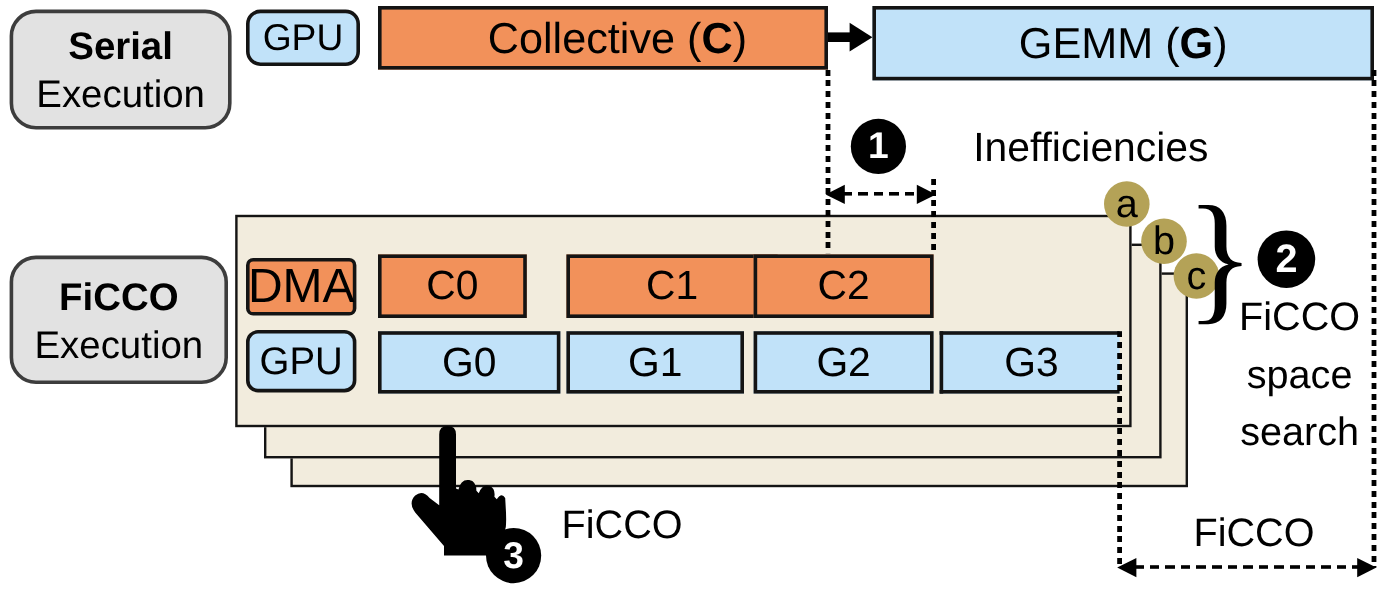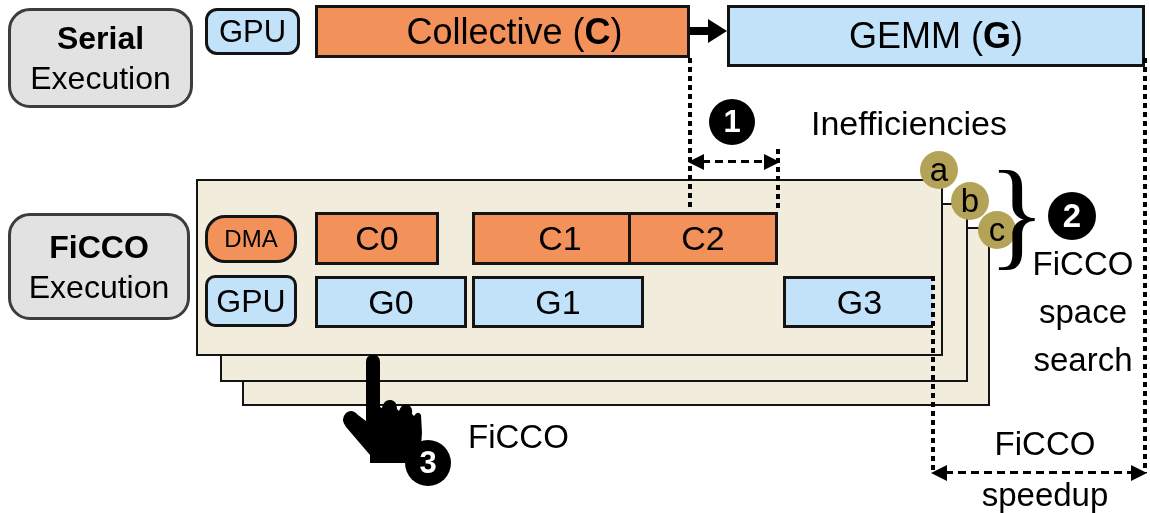--- a/index.html
+++ b/index.html
@@ -68,42 +68,45 @@
   <div class="abs badge" style="left:709px;top:99px;width:46px;height:46px;">
     <span>1</span>
   </div>
   <div class="abs lbl" style="left:763px;top:100px;height:46px;line-height:46px;font-size:34px;margin-left:48px;">Inefficiencies</div>
 
   <div class="abs graybox" style="left:8px;top:213px;width:182px;height:107px;">
     <div class="t1">FiCCO</div>
     <div class="t2">Execution</div>
   </div>
 
-  <div class="abs box orange pill" style="left:205px;top:215px;width:92px;height:48px;border-radius:20px;font-size:24px;">
+  <div class="abs box orange pill" style="left:205px;top:215px;width:92px;height:48px;border-radius:6px;font-size:40px;">
     <span>DMA</span>
   </div>
   <div class="abs box blue pill" style="left:205px;top:275px;width:92px;height:52px;border-radius:10px;font-size:32px;">
     <span>GPU</span>
   </div>
 
   <div class="abs box orange" style="left:315px;top:212px;width:124px;height:53px;">
     <span>C0</span>
   </div>
   <div class="abs box orange" style="left:472px;top:212px;width:176px;height:53px;">
     <span>C1</span>
   </div>
   <div class="abs box orange" style="left:628px;top:212px;width:150px;height:53px;">
     <span>C2</span>
   </div>
 
   <div class="abs box blue" style="left:315px;top:276px;width:152px;height:52px;">
     <span>G0</span>
   </div>
-  <div class="abs box blue" style="left:472px;top:276px;width:172px;height:52px;">
+  <div class="abs box blue" style="left:472px;top:276px;width:148px;height:52px;">
     <span>G1</span>
+  </div>
+  <div class="abs box blue" style="left:628px;top:276px;width:150px;height:52px;">
+    <span>G2</span>
   </div>
   <div class="abs box blue" style="left:783px;top:276px;width:150px;height:52px;border-right:none;">
     <span>G3</span>
   </div>
 
   <div class="abs tag" style="left:920px;top:151px;width:38px;height:38px;">
     <span>a</span>
   </div>
   <div class="abs tag" style="left:951px;top:182px;width:38px;height:38px;">
     <span>b</span>
@@ -121,21 +124,20 @@
     <div>space</div>
     <div>search</div>
   </div>
 
   <div class="abs vdot" style="left:931px;top:276px;height:197px;"></div>
   <div class="abs vdot" style="left:1143px;top:58px;height:415px;"></div>
   <div class="abs tri-l" style="left:931px;top:465px;"></div>
   <div class="abs hdash" style="left:945px;top:471px;width:190px;"></div>
   <div class="abs tri-r" style="left:1131px;top:465px;"></div>
   <div class="abs lbl center" style="left:955px;top:426px;width:180px;line-height:36px;">FiCCO</div>
-  <div class="abs lbl center" style="left:945px;top:479px;width:200px;line-height:32px;">speedup</div>
 
   <svg class="abs" style="left:336px;top:355px;" width="86" height="112" viewBox="0 0 86 112">
     <path fill="#000" d="M30 7 Q30 0 37 0 Q44 0 44 7 L44 52 L46 53 Q48 44 55 45 Q61 46 61 54 L63 56 Q66 48 72 50 Q77 52 76 59 L78 61 Q82 55 85 60 L86 78 Q86 92 78 98 L78 108 L34 108 L34 100 L10 72 Q4 64 10 58 Q16 53 22 60 L30 66 Z"></path>
   </svg>
   <div class="abs badge" style="left:405px;top:440px;width:46px;height:46px;">
     <span>3</span>
   </div>
   <div class="abs lbl" style="left:468px;top:414px;line-height:45px;">
     <div>FiCCO</div>
   </div>

